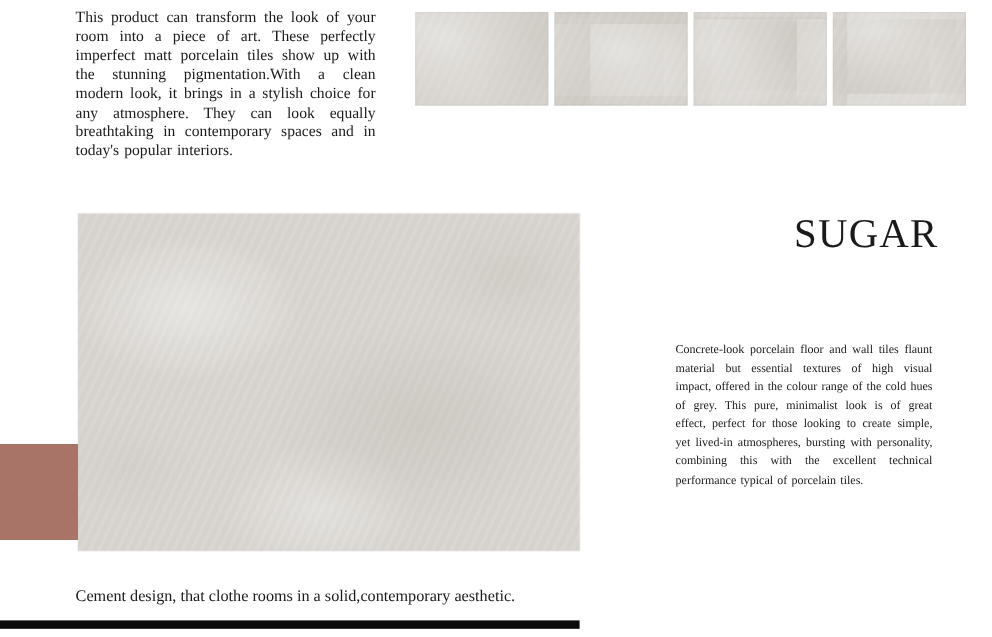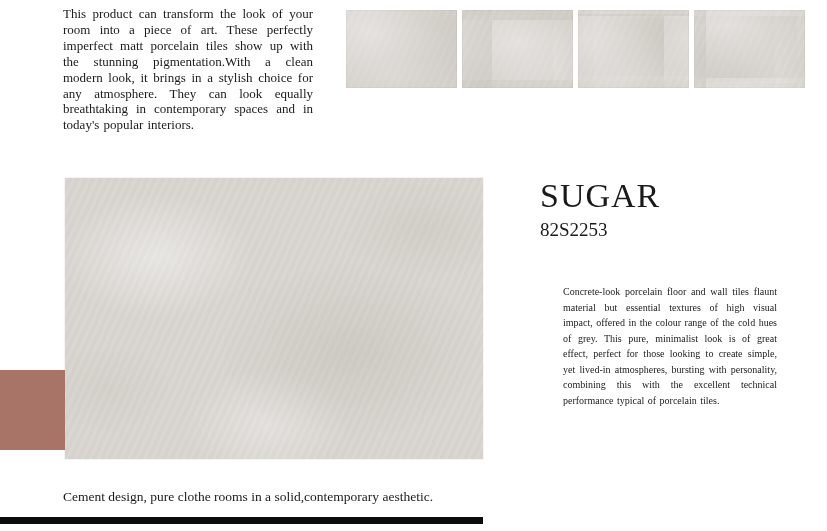--- a/index.html
+++ b/index.html
@@ -20,22 +20,22 @@
     font-family:"Liberation Serif", serif;
     color:var(--text-black);
   }
   
   .intro{
     position:absolute;left:63px;top:6px;width:250px;
     margin:0;font-size:13px;line-height:15.9px;
     text-align:justify;word-spacing:1px;
   }
   .product-info{
-    position:absolute;left:540px;top:176px;width:218px;
-    text-align:left;
+    position:absolute;left:564px;top:176px;width:218px;
+    text-align:right;
   }
   .product-name{
     font-size:34px;line-height:40px;letter-spacing:1px;
     font-weight:400;
   }
   .product-code{
     font-size:19px;line-height:24px;margin-top:2px;
   }
   .product-size{
     font-size:19px;line-height:24px;
@@ -97,22 +97,21 @@
       <div class="swatch concrete"></div>
       <div class="swatch concrete"></div>
     </div>
 
   <div class="hero concrete"></div>
 
   <div class="accent-block"></div>
 
   <div class="product-info">
     <div class="product-name">SUGAR</div>
-    <div class="product-code">82S2253</div>
   </div>
 
   <p class="description">Concrete-look porcelain floor and wall tiles flaunt material but essential textures of high visual impact, offered in the colour range of the cold hues of grey. This pure, minimalist look is of great effect, perfect for those looking to create simple, yet lived-in atmospheres, bursting with personality, combining this with the excellent technical performance typical of porcelain tiles.</p>
 
-  <p class="caption">Cement design, pure clothe rooms in a solid,contemporary aesthetic.</p>
+  <p class="caption">Cement design, that clothe rooms in a solid,contemporary aesthetic.</p>
 
   <div class="bottom-bar"></div>
 
 </div>
 
 </body></html>

